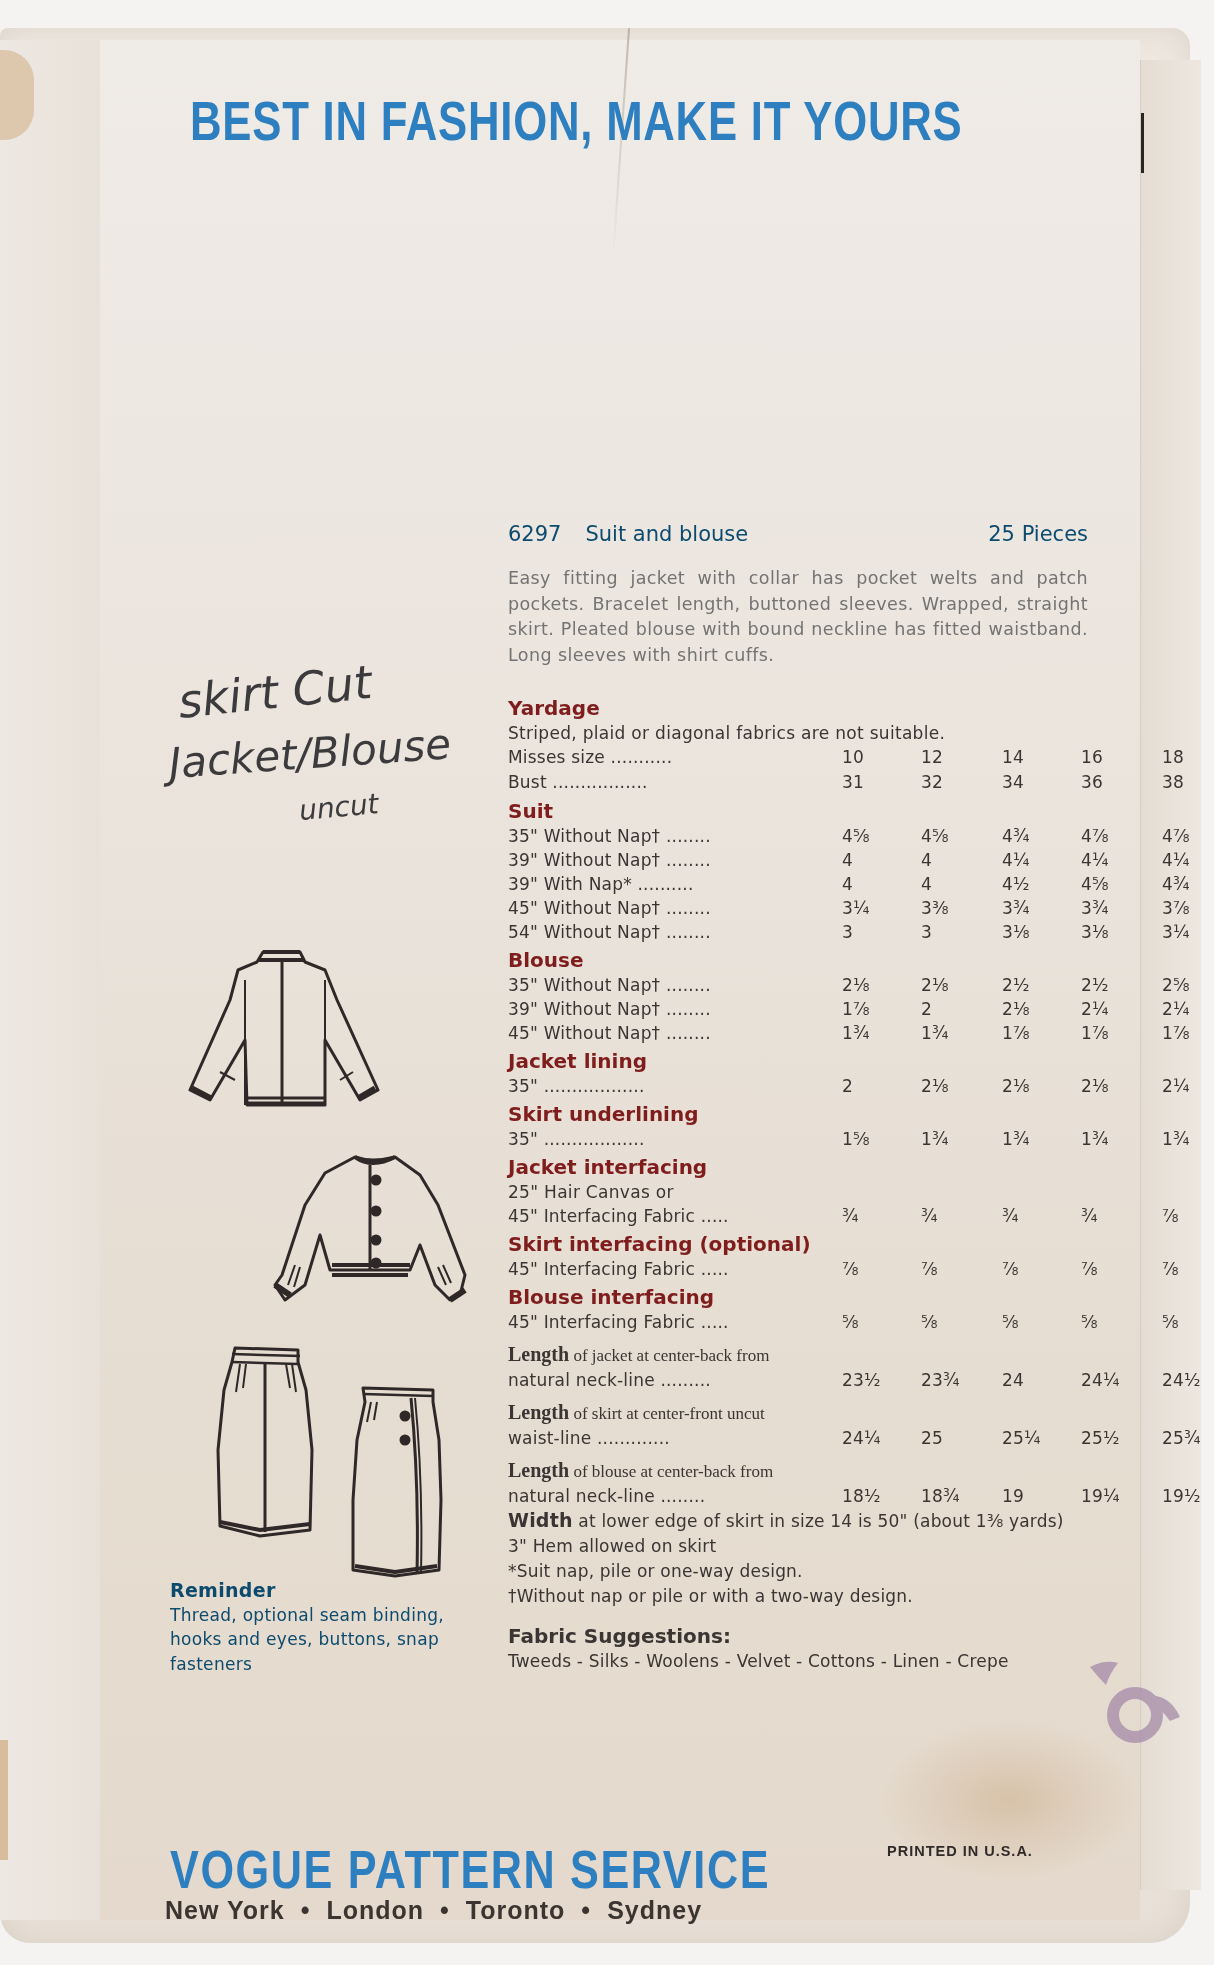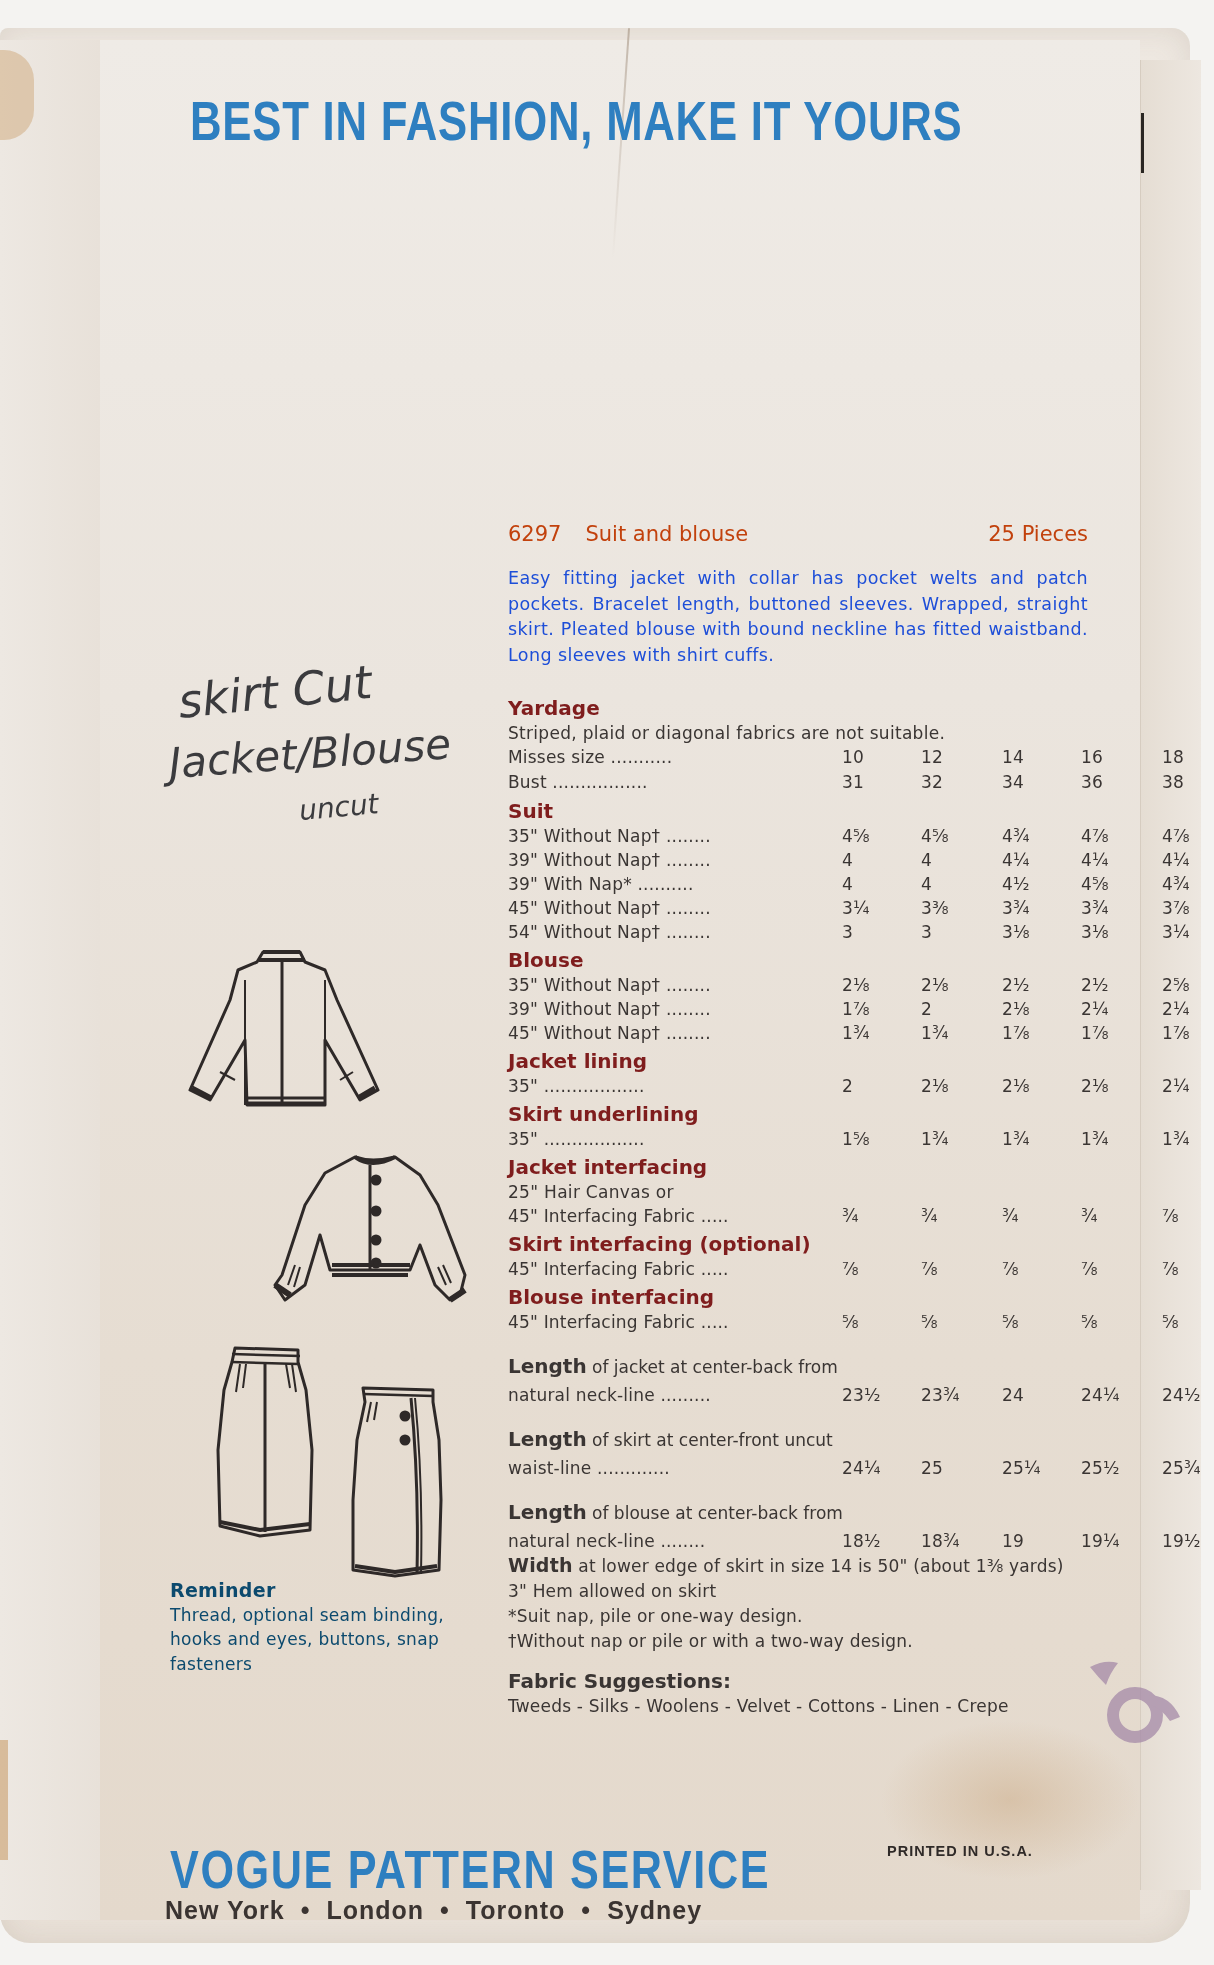--- a/index.html
+++ b/index.html
@@ -50,41 +50,41 @@
       position:absolute; left:1141px; top:113px; width:3px; height:60px; background:#2a2622;
     }
     .headline {
       position:absolute; left:190px; top:88px; width:900px;
       font-family:"Liberation Sans", sans-serif; font-weight:bold;
       font-size:56px; letter-spacing:1px; color:#2e7fc0;
       transform:scaleX(0.78); transform-origin:left top; white-space:nowrap;
     }
     .pattern-header {
       position:absolute; left:508px; top:522px; width:580px;
-      display:flex; justify-content:space-between; font-size:21px; color:#c2410c;
+      display:flex; justify-content:space-between; font-size:21px; color:#0c4a6e;
     }
     .pattern-header .num-title { display:flex; gap:24px; }
     .desc {
       position:absolute; left:508px; top:566px; width:580px;
-      font-size:17.5px; line-height:25.5px; text-align:justify; color:#1d4ed8;
+      font-size:17.5px; line-height:25.5px; text-align:justify; color:#737373;
       letter-spacing:0.4px;
     }
     .yardage {
       position:absolute; left:508px; top:692px; width:585px;
     }
     .sec-title { font-size:20px; font-weight:bold; color:#7f1d1d; margin-top:3px; line-height:26px; }
     .note { font-size:17px; line-height:24px; letter-spacing:0.3px; }
     .row {
       display:grid; grid-template-columns: 310px 55px 57px 55px 57px 52px;
       font-size:17px; line-height:25px; letter-spacing:0.2px;gap:24px;
     }
     .row .lbl { white-space:nowrap; overflow:hidden; }
     .row .v { text-align:left; }
     .row.tight { line-height:24px; }
-    .len-title { font-size:17px; line-height:32px; margin-top:16px; }
+    .len-title { font-size:17px; line-height:24px; margin-top:8px;font-family:Liberation Serif, serif; }
     .len-title b { font-size:20px; }
     .bottom-notes { font-size:17px; line-height:25px; letter-spacing:0.2px; }
     .fabric-title { font-size:20px; font-weight:bold; margin-top:14px; line-height:26px; }
     .handwriting {
       position:absolute; left:160px; top:660px; width:320px; height:170px;
     }
     .illus { position:absolute; }
     .reminder {
       position:absolute; left:170px; top:1578px; width:320px;
       font-size:17px; line-height:24.5px; color:#0c4a6e; letter-spacing:0.3px;

